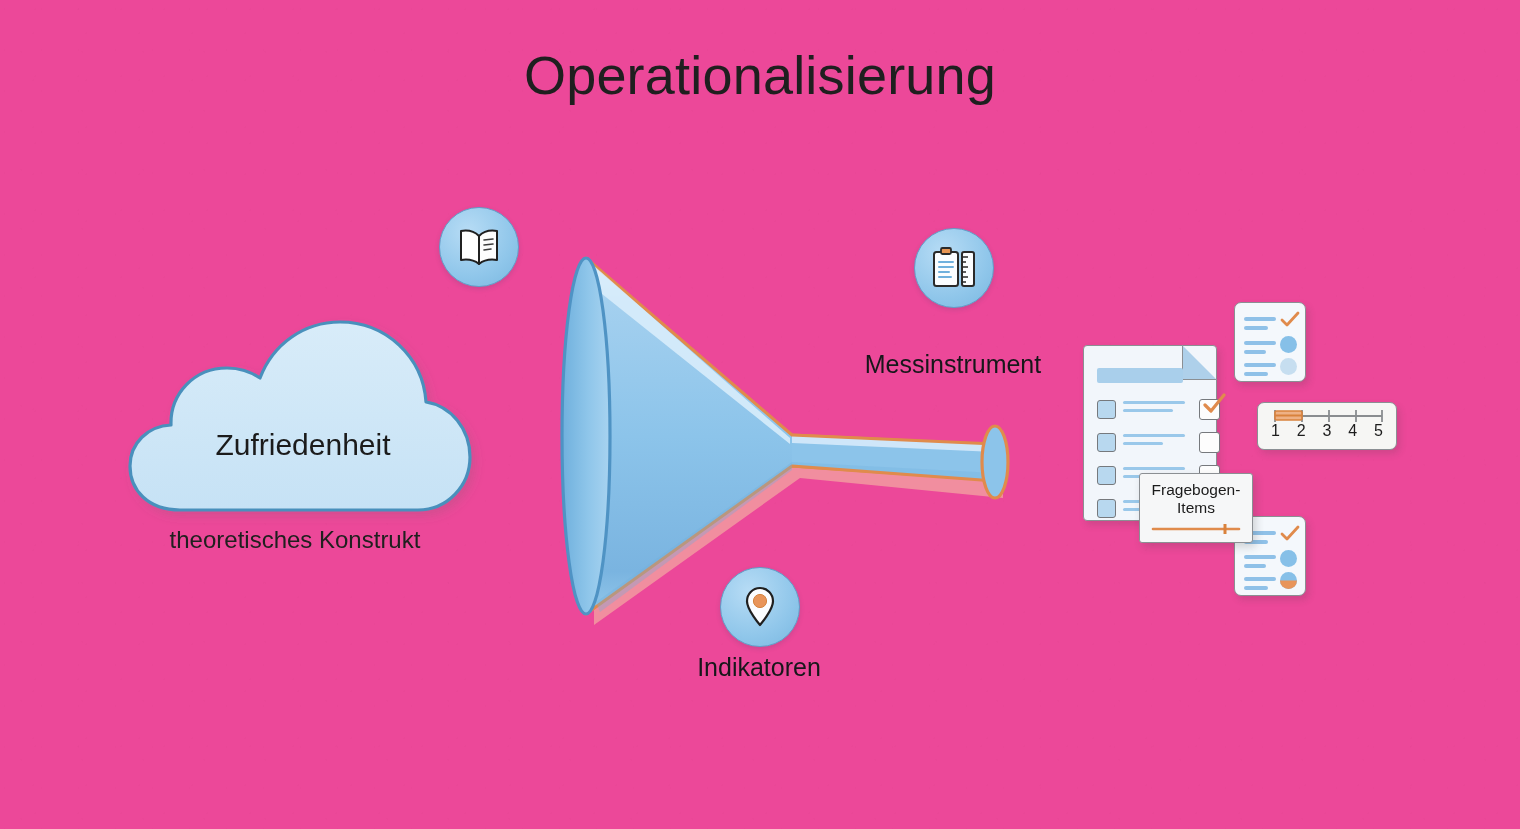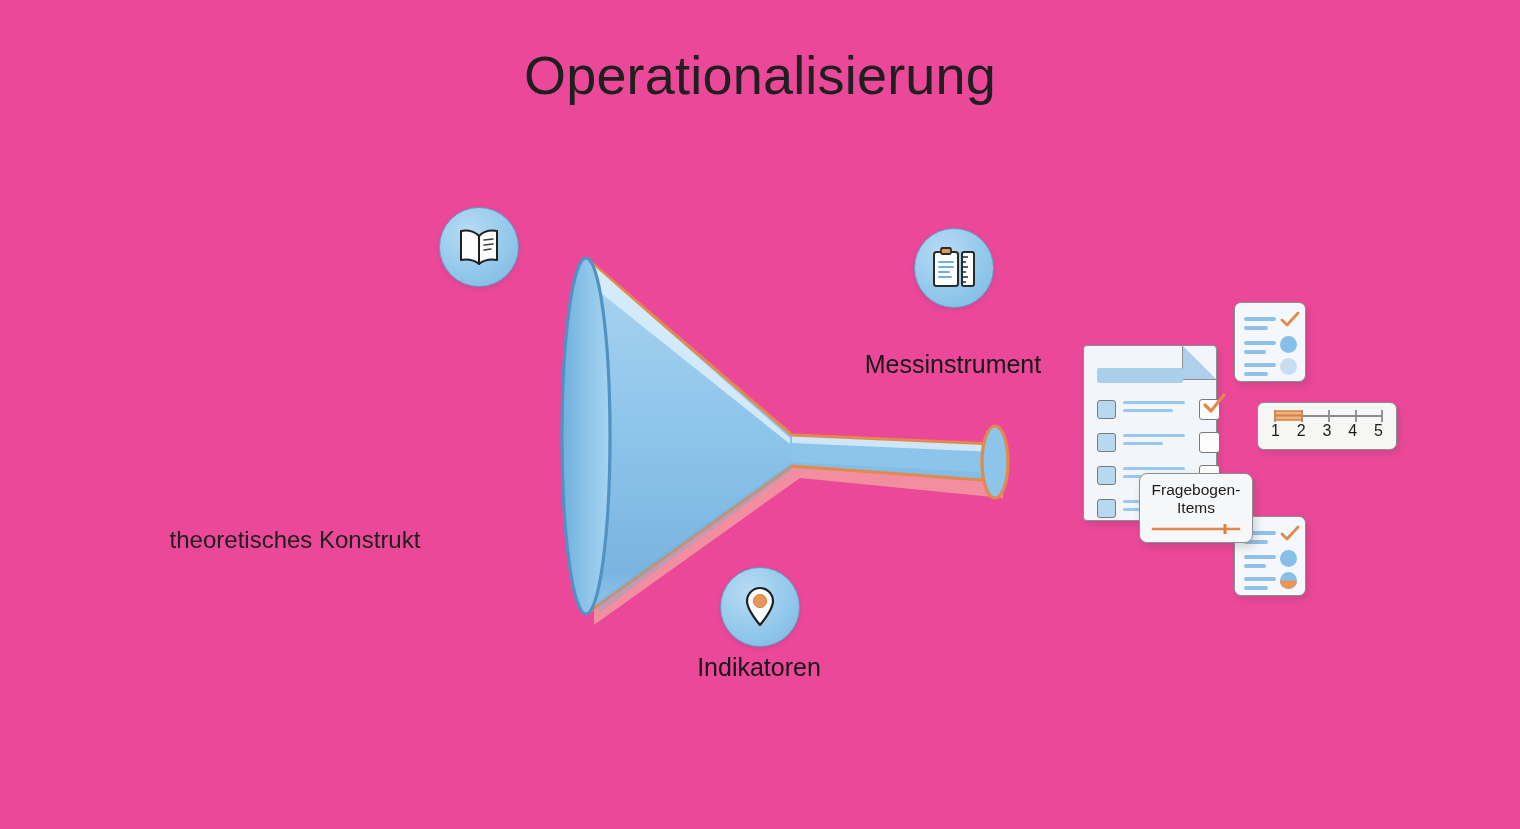--- a/index.html
+++ b/index.html
@@ -155,21 +155,21 @@
     padding: 0 13px; box-sizing: border-box;
     font-size: 16px; color: #1d1d1d;
   }
 
   .callout {
     position: absolute;
     left: 1139px; top: 473px;
     width: 112px; height: 68px;
     background: #f6f7f8;
     border: 1.8px solid #8b8f93;
-    border-radius: 8px;
+    border-radius: 3px;
     box-shadow: 3px 4px 8px rgba(60,60,60,.2);
   }
   .callout-text {
     position: absolute; left: 0; top: 7px; width: 112px;
     text-align: center; font-size: 15.5px; line-height: 18px; color: #1b1b1b;
   }
   .callout-slider { position: absolute; left: 11px; top: 50px; width: 90px; height: 10px; }
 
   .skala-label {
     position: absolute; left: 1240px; top: 455px;
@@ -179,20 +179,44 @@
 </style>
 </head>
 <body>
 
 <div id="canvas">
 
   <div id="grain"></div>
 
   <div class="title">Operationalisierung</div>
 
+  <div class="cloud-wrap">
+    <svg width="370" height="250" viewBox="0 0 370 250">
+      <defs>
+        <linearGradient id="cloudGrad" x1="0" y1="0" x2="0" y2="1">
+          <stop offset="0%" stop-color="#d8ecf9"></stop>
+          <stop offset="100%" stop-color="#c6e2f5"></stop>
+        </linearGradient>
+        <filter id="cloudShadow" x="-20%" y="-20%" width="150%" height="150%">
+          <feDropShadow dx="4" dy="5" stdDeviation="5" flood-color="#666" flood-opacity="0.18"></feDropShadow>
+        </filter>
+      </defs>
+      <path filter="url(#cloudShadow)" d="M62 200
+               C30 200 12 180 12 156
+               C12 133 30 116 53 115
+               C52 84 76 58 109 58
+               C122 58 133 62 142 68
+               C155 34 186 12 222 12
+               C268 12 305 47 308 92
+               C333 96 352 119 352 147
+               C352 176 329 200 300 200
+               Z" fill="url(#cloudGrad)" stroke="#4a90bc" stroke-width="3.2" stroke-linejoin="round"></path>
+    </svg>
+    <div class="cloud-label">Zufriedenheit</div>
+  </div>
   <div class="caption" style="left:105px; top:526px; width:380px;">theoretisches Konstrukt</div>
 
   <svg style="position:absolute; left:540px; top:230px;" width="520" height="400" viewBox="0 0 520 400">
     <defs>
       <linearGradient id="funnelBody" x1="0" y1="0" x2="0" y2="1">
         <stop offset="0%" stop-color="#cfe6f7"></stop>
         <stop offset="14%" stop-color="#9acbed"></stop>
         <stop offset="55%" stop-color="#8ec5ea"></stop>
         <stop offset="82%" stop-color="#7fb8e2"></stop>
         <stop offset="100%" stop-color="#8ec5ea"></stop>

